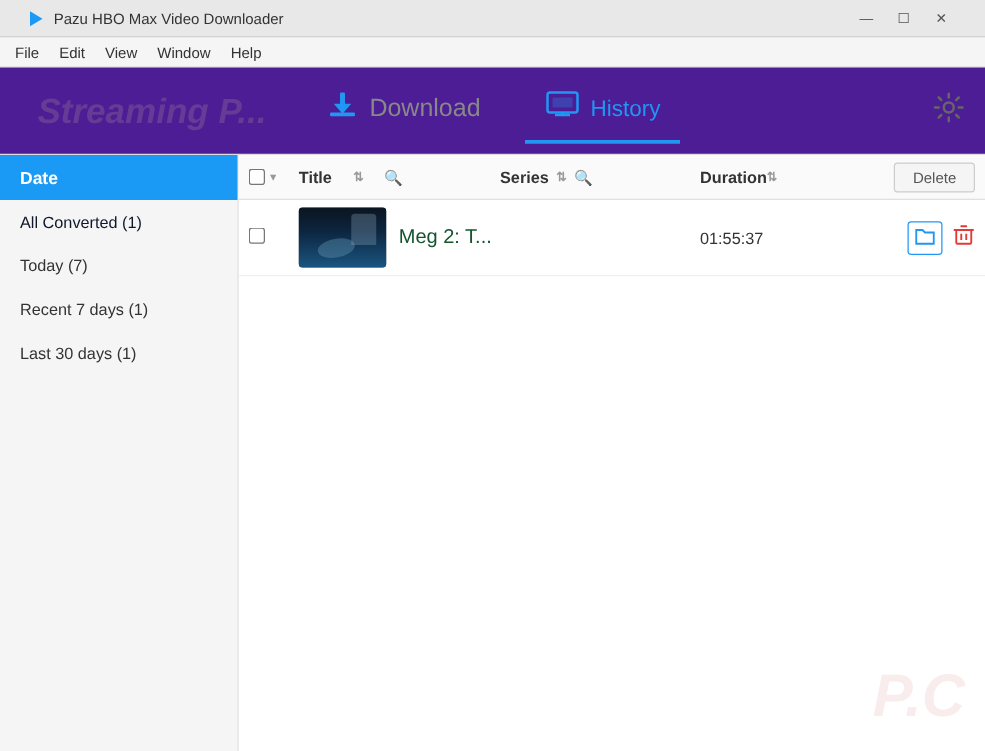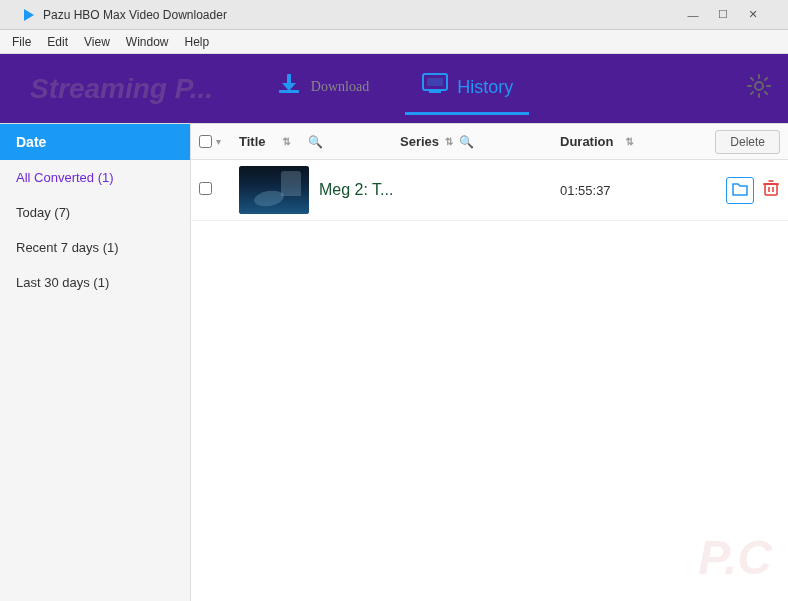--- a/index.html
+++ b/index.html
@@ -159,21 +159,21 @@
       font-size: 14px;
       font-weight: 600;
     }
     .sidebar-item {
       padding: 10px 16px;
       font-size: 13px;
       cursor: pointer;
       color: #333;
     }
     .sidebar-item.active {
-      color: #6d28d9;
+      color: #0f172a;
       font-weight: 500;
     }
 
     
     .main-panel {
       flex: 1;
       display: flex;
       flex-direction: column;
       background: #fff;
       position: relative;
@@ -212,21 +212,21 @@
       align-items: center;
       gap: 6px;
       font-weight: 600;
       color: #333;
       font-size: 13px;
     }
     .col-duration {
       width: 120px;
       display: flex;
       align-items: center;
-      gap: 12px;
+      gap: 0;
       font-weight: 600;
       color: #333;
       font-size: 13px;
     }
     .col-actions {
       width: 100px;
       display: flex;
       justify-content: flex-end;
     }
     .sort-icon {
@@ -380,21 +380,21 @@
   <span class="watermark">Streaming P...</span>
   <div class="toolbar-tabs">
     <button class="tab-btn">
       <span class="tab-icon-download">
         <svg width="28" height="28" viewBox="0 0 28 28">
           <rect x="4" y="20" width="20" height="3" rx="1" fill="#2196f3"></rect>
           <rect x="12" y="4" width="4" height="12" rx="1" fill="#2196f3"></rect>
           <polygon points="7,13 14,21 21,13" fill="#2196f3"></polygon>
         </svg>
       </span>
-      <span class="tab-label" style="color:#888; font-size:14px;font-family:Liberation Serif, serif;">Download</span>
+      <span class="tab-label" style="color:#888; font-size:20px;">Download</span>
     </button>
     <button class="tab-btn active">
       <span class="tab-icon-history">
         <svg width="28" height="28" viewBox="0 0 28 28">
           <rect x="2" y="4" width="24" height="16" rx="2" fill="none" stroke="#2196f3" stroke-width="2"></rect>
           <line x1="8" y1="22" x2="20" y2="22" stroke="#2196f3" stroke-width="2"></line>
           <line x1="14" y1="20" x2="14" y2="22" stroke="#2196f3" stroke-width="2"></line>
           <rect x="6" y="8" width="16" height="8" rx="1" fill="#2196f3" opacity="0.3"></rect>
         </svg>
       </span>

